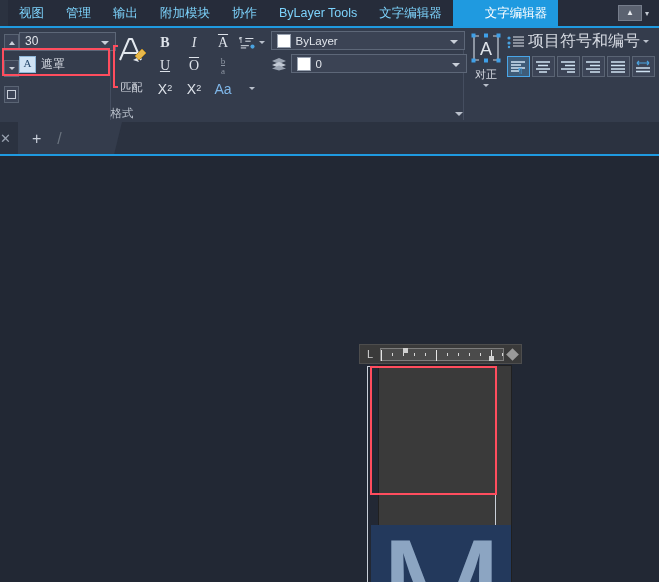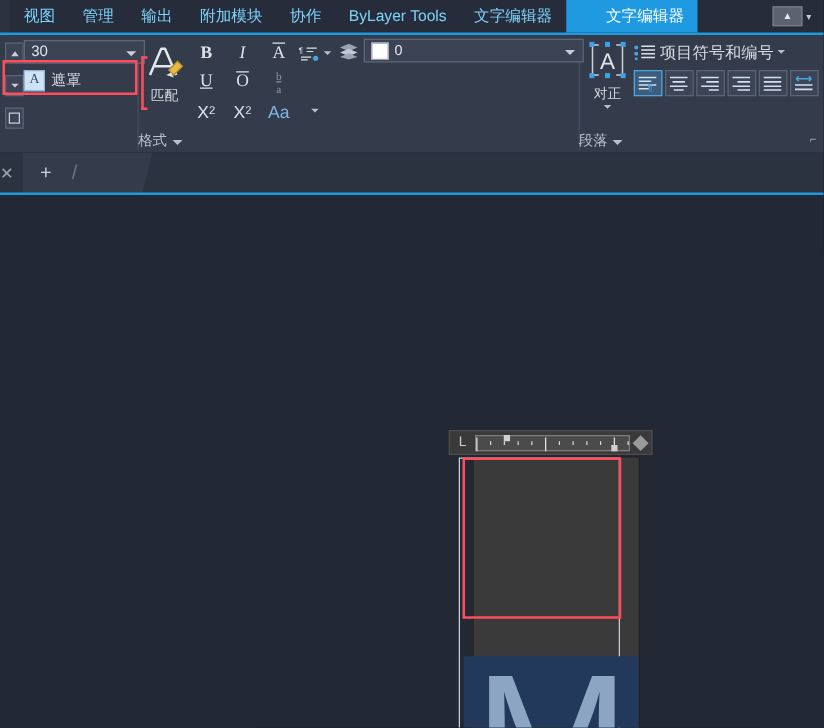--- a/index.html
+++ b/index.html
@@ -62,21 +62,21 @@
     display: flex; flex-direction: column;
     height: 94px;
   }
   .panel-body {
     flex: 1; display: flex; align-items: flex-start;
     padding: 3px 4px 0 4px;
   }
   .panel-title {
     height: 17px; line-height: 17px; text-align: center;
     font-size: 11.5px; color: #b9c0cb;
-    display: flex; align-items: center; justify-content: flex-start; gap: 4px;
+    display: flex; align-items: center; justify-content: space-between; gap: 4px;
   }
   .panel-sep {
     width: 1px; background: #454e60; margin: 4px 0 2px 0;
   }
   .tri-down {
     width: 0; height: 0;
     border-left: 4px solid transparent; border-right: 4px solid transparent;
     border-top: 4px solid #b9c0cb;
   }
   .tri-down.sm {
@@ -126,21 +126,21 @@
     position: absolute; border: 2px solid #ff4d5e;
     pointer-events: none; box-sizing: border-box;
   }
 
   
   .panel-format { width: 352px; }
   .fmt-matchbtn {
     width: 42px; display: flex; flex-direction: column;
     align-items: center; padding-top: 2px;
   }
-  .fmt-matchbtn .lbl { font-size: 11px; color: #d6dae2; margin-top: 2px; }
+  .fmt-matchbtn .lbl { font-size: 11px; color: #d6dae2; margin-top: 13px; }
   .fmt-grid {
     display: grid;
     grid-template-columns: repeat(4, 29px);
     grid-auto-rows: 23px;
     align-items: center; justify-items: center;
     margin-left: 2px;
   }
   .fmt-ico {
     font-size: 14px; color: #dde2e9; line-height: 1;
     display: flex; align-items: center; justify-content: center;
@@ -172,21 +172,21 @@
   
   .panel-para { width: 196px; }
   .just-btn {
     width: 42px; display: flex; flex-direction: column;
     align-items: center; padding-top: 2px;
   }
   .just-btn .lbl { font-size: 11px; color: #d6dae2; margin-top: 2px; }
   .para-right { display: flex; flex-direction: column; gap: 2px; margin-left: 2px; }
   .para-line {
     display: flex; align-items: center; gap: 3px; height: 21px;
-    font-size: 13px; color: #d6dae2;
+    font-size: 16px; color: #d6dae2;
   }
   .align-row { display: flex; gap: 2px; margin-top: 2px; }
   .align-btn {
     width: 23px; height: 21px; box-sizing: border-box;
     border: 1px solid #5a6474; background: #3c4456;
     display: flex; align-items: center; justify-content: center;
   }
   .align-btn.sel { border-color: #49a6e8; background: #3f5c78; }
   .panel-title .dialog-launcher {
     position: absolute; right: 6px; bottom: 2px;
@@ -380,20 +380,25 @@
           <span>X</span>
             <sub>2</sub>
         </div>
         <div class="fmt-ico blue">Aa</div>
         <div class="fmt-ico">
           <span class="tri-down sm"></span>
         </div>
       </div>
 
       <div class="fmt-fields">
+        <div class="fld">
+          <span class="swatch"></span>
+          <span>ByLayer</span>
+          <span class="tri-down"></span>
+        </div>
         <div class="fld-row">
           <svg width="16" height="14" viewBox="0 0 16 14">
             <path d="M8 1 L15 4 L8 7 L1 4 Z" fill="#9aa3b1"></path>
             <path d="M8 5 L15 8 L8 11 L1 8 Z" fill="#c2c9d4"></path>
             <path d="M8 8.5 L15 11.5 L8 13.5 L1 11.5 Z" fill="#9aa3b1"></path>
           </svg>
           <div class="fld narrow">
             <span class="swatch"></span>
             <span>0</span>
             <span class="tri-down"></span>
@@ -466,25 +471,20 @@
             </svg>
           </div>
           <div class="align-btn">
             <svg width="17" height="14" viewBox="0 0 17 14">
               <path d="M2 3 L14 3 M2 3 L4 1 M2 3 L4 5 M14 3 L12 1 M14 3 L12 5" stroke="#4aa3e0" stroke-width="1.2" fill="none"></path>
               <path d="M1 8 L15 8 M1 11.5 L15 11.5" stroke="#cfe2f2" stroke-width="1.3"></path>
             </svg>
           </div>
         </div>
       </div>
-    </div>
-    <div class="panel-title">
-      <span>段落</span>
-      <span class="tri-down"></span>
-      <span class="dialog-launcher">⌐</span>
     </div>
   </div>
 </div>
 
 <div class="red-box" style="left:2px; top:48px; width:108px; height:28px;"></div>
 <div class="red-box" style="left:113px; top:45px; width:5px; height:43px; border-right:none;"></div>
 
 <div class="docstrip">
   <span class="doc-tab-close">✕</span>
   <div class="doc-tab">

